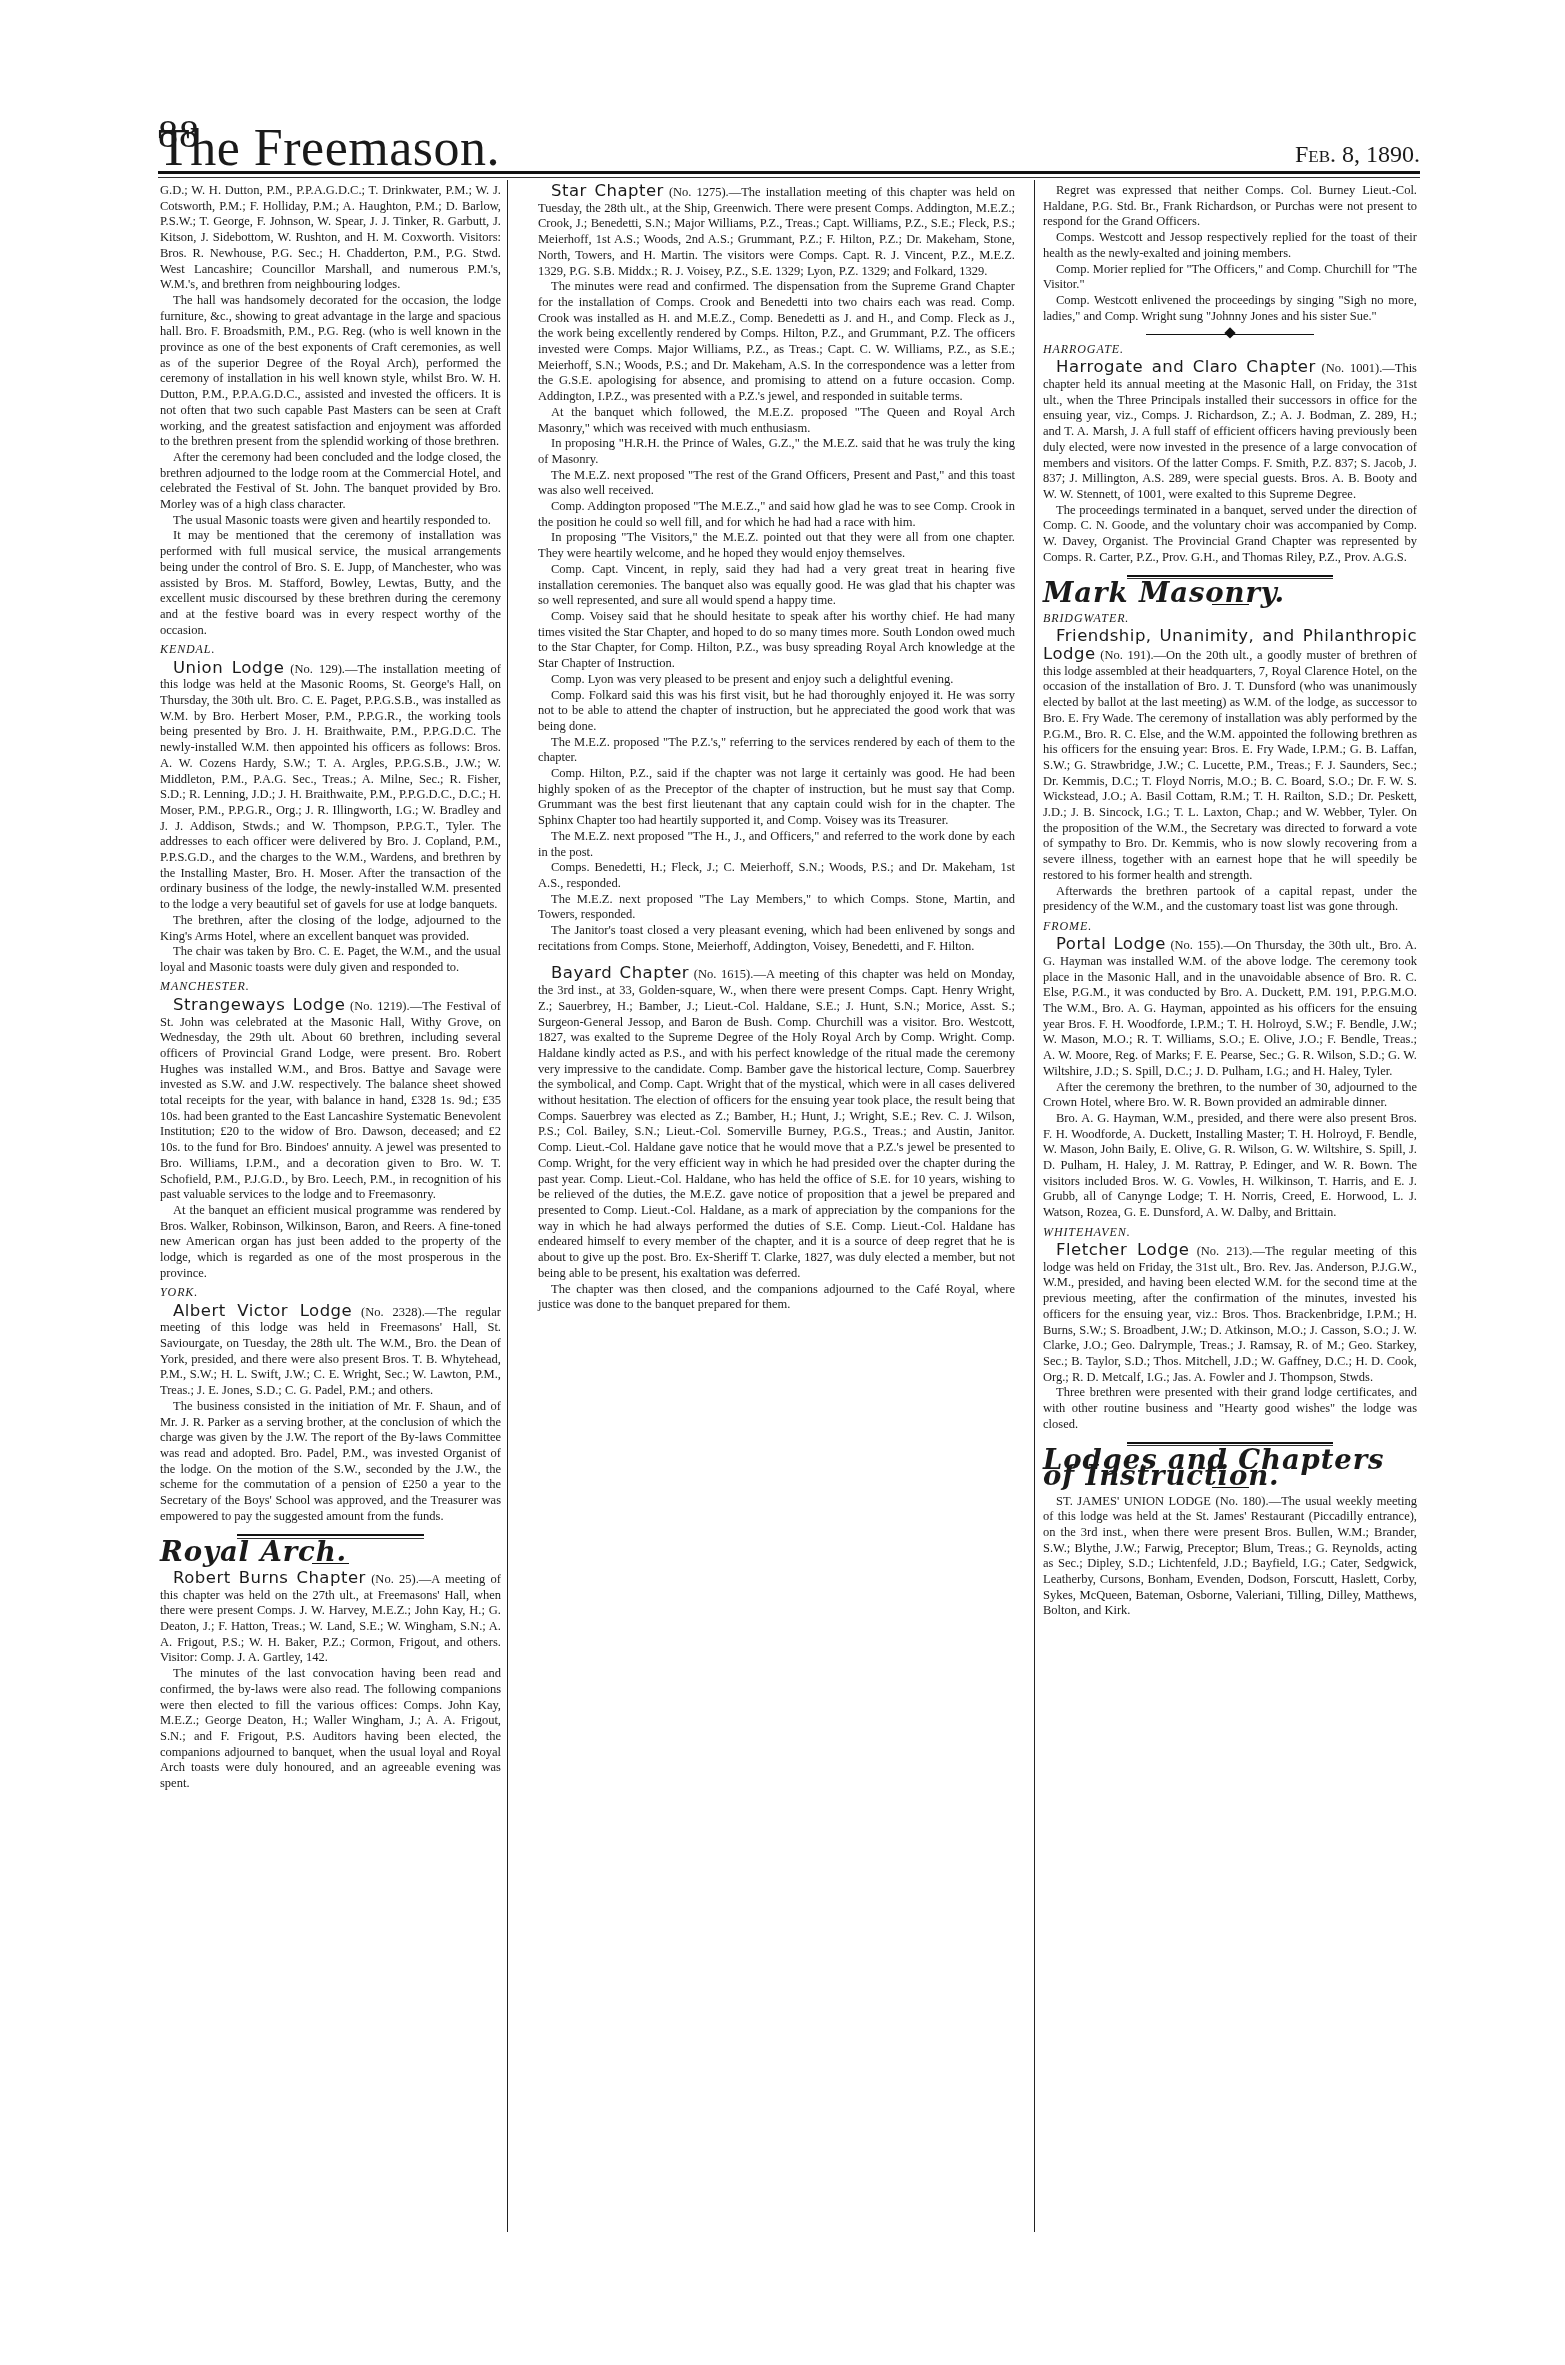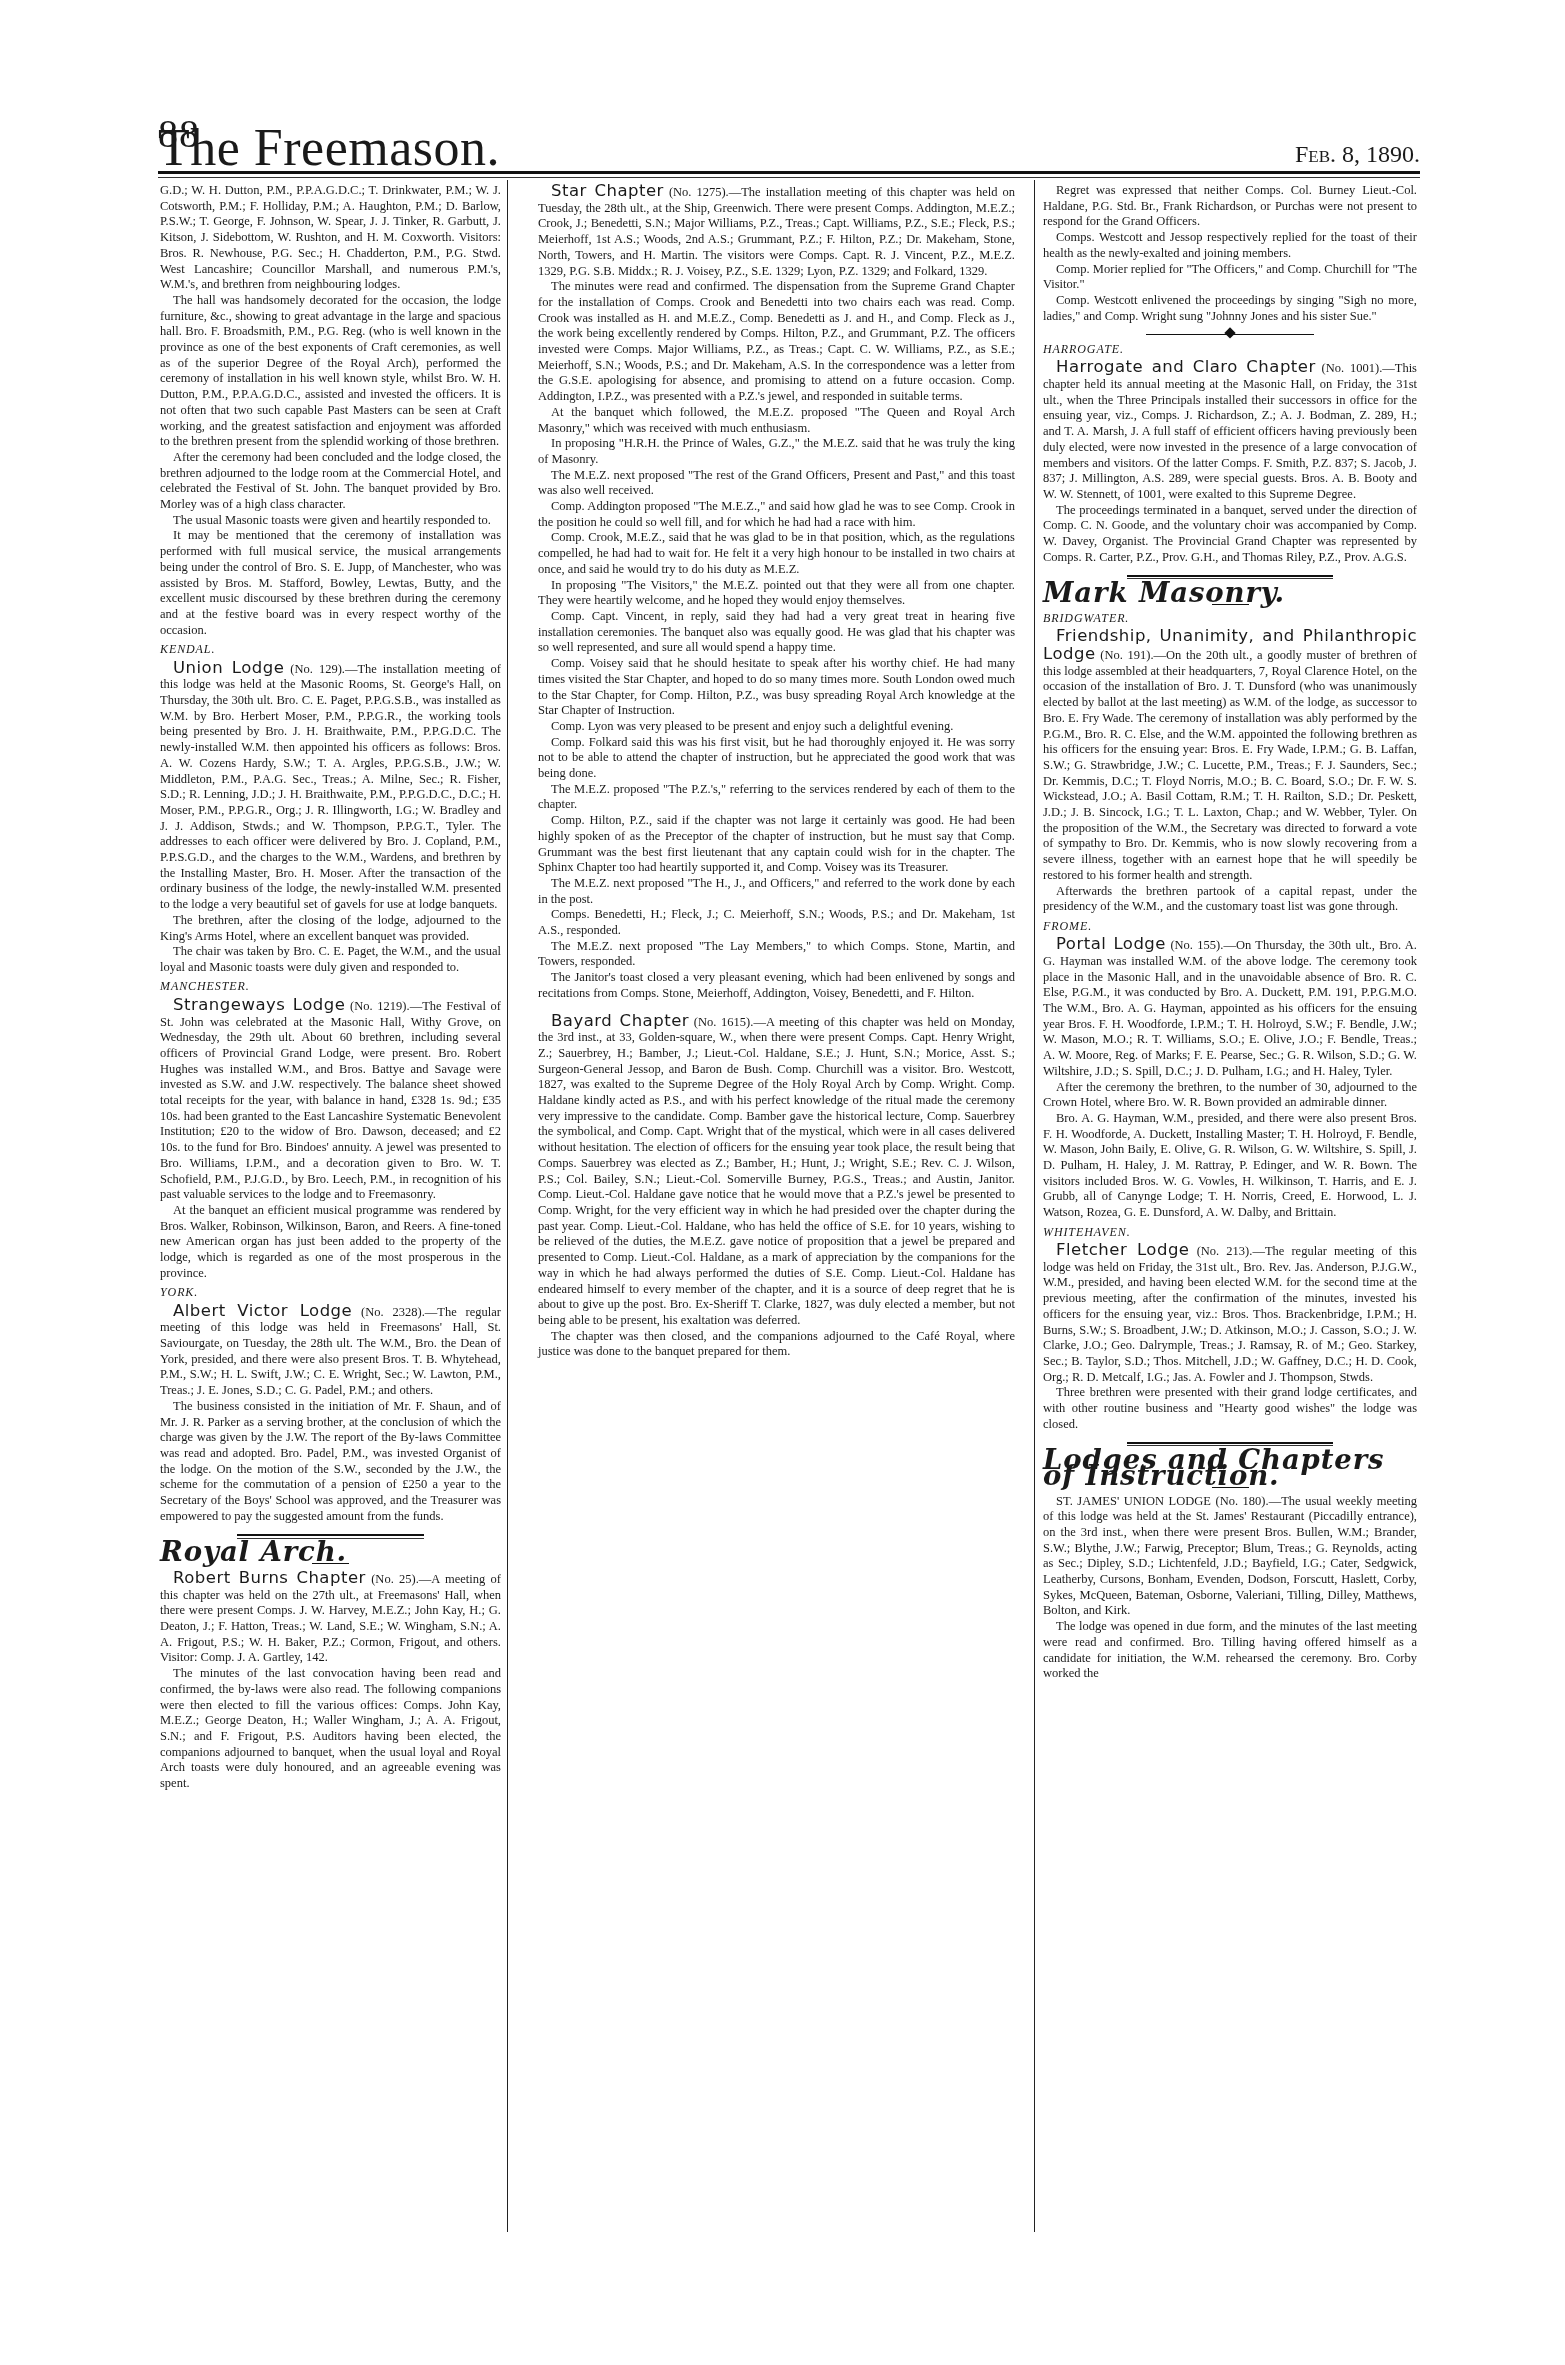--- a/index.html
+++ b/index.html
@@ -72,21 +72,20 @@
   <p>The minutes of the last convocation having been read and confirmed, the by-laws were also read. The following companions were then elected to fill the various offices: Comps. John Kay, M.E.Z.; George Deaton, H.; Waller Wingham, J.; A. A. Frigout, S.N.; and F. Frigout, P.S. Auditors having been elected, the companions adjourned to banquet, when the usual loyal and Royal Arch toasts were duly honoured, and an agreeable evening was spent.</p>
 </div>
 
 <div class="col col2">
   <p class="article-head"><span class="lodge-name">Star Chapter</span> <span>(No. 1275).</span><span>—The installation meeting of this chapter was held on Tuesday, the 28th ult., at the Ship, Greenwich. There were present Comps. Addington, M.E.Z.; Crook, J.; Benedetti, S.N.; Major Williams, P.Z., Treas.; Capt. Williams, P.Z., S.E.; Fleck, P.S.; Meierhoff, 1st A.S.; Woods, 2nd A.S.; Grummant, P.Z.; F. Hilton, P.Z.; Dr. Makeham, Stone, North, Towers, and H. Martin. The visitors were Comps. Capt. R. J. Vincent, P.Z., M.E.Z. 1329, P.G. S.B. Middx.; R. J. Voisey, P.Z., S.E. 1329; Lyon, P.Z. 1329; and Folkard, 1329.</span></p>
   <p>The minutes were read and confirmed. The dispensation from the Supreme Grand Chapter for the installation of Comps. Crook and Benedetti into two chairs each was read. Comp. Crook was installed as H. and M.E.Z., Comp. Benedetti as J. and H., and Comp. Fleck as J., the work being excellently rendered by Comps. Hilton, P.Z., and Grummant, P.Z. The officers invested were Comps. Major Williams, P.Z., as Treas.; Capt. C. W. Williams, P.Z., as S.E.; Meierhoff, S.N.; Woods, P.S.; and Dr. Makeham, A.S. In the correspondence was a letter from the G.S.E. apologising for absence, and promising to attend on a future occasion. Comp. Addington, I.P.Z., was presented with a P.Z.'s jewel, and responded in suitable terms.</p>
   <p>At the banquet which followed, the M.E.Z. proposed "The Queen and Royal Arch Masonry," which was received with much enthusiasm.</p>
   <p>In proposing "H.R.H. the Prince of Wales, G.Z.," the M.E.Z. said that he was truly the king of Masonry.</p>
   <p>The M.E.Z. next proposed "The rest of the Grand Officers, Present and Past," and this toast was also well received.</p>
   <p>Comp. Addington proposed "The M.E.Z.," and said how glad he was to see Comp. Crook in the position he could so well fill, and for which he had had a race with him.</p>
-  <p>Comp. Crook, M.E.Z., said that he was glad to be in that position, which, as the regulations compelled, he had had to wait for. He felt it a very high honour to be installed in two chairs at once, and said he would try to do his duty as M.E.Z.</p>
   <p>In proposing "The Visitors," the M.E.Z. pointed out that they were all from one chapter. They were heartily welcome, and he hoped they would enjoy themselves.</p>
   <p>Comp. Capt. Vincent, in reply, said they had had a very great treat in hearing five installation ceremonies. The banquet also was equally good. He was glad that his chapter was so well represented, and sure all would spend a happy time.</p>
   <p>Comp. Voisey said that he should hesitate to speak after his worthy chief. He had many times visited the Star Chapter, and hoped to do so many times more. South London owed much to the Star Chapter, for Comp. Hilton, P.Z., was busy spreading Royal Arch knowledge at the Star Chapter of Instruction.</p>
   <p>Comp. Lyon was very pleased to be present and enjoy such a delightful evening.</p>
   <p>Comp. Folkard said this was his first visit, but he had thoroughly enjoyed it. He was sorry not to be able to attend the chapter of instruction, but he appreciated the good work that was being done.</p>
   <p>The M.E.Z. proposed "The P.Z.'s," referring to the services rendered by each of them to the chapter.</p>
   <p>Comp. Hilton, P.Z., said if the chapter was not large it certainly was good. He had been highly spoken of as the Preceptor of the chapter of instruction, but he must say that Comp. Grummant was the best first lieutenant that any captain could wish for in the chapter. The Sphinx Chapter too had heartily supported it, and Comp. Voisey was its Treasurer.</p>
   <p>The M.E.Z. next proposed "The H., J., and Officers," and referred to the work done by each in the post.</p>
   <p>Comps. Benedetti, H.; Fleck, J.; C. Meierhoff, S.N.; Woods, P.S.; and Dr. Makeham, 1st A.S., responded.</p>
   <p>The M.E.Z. next proposed "The Lay Members," to which Comps. Stone, Martin, and Towers, responded.</p>
@@ -124,15 +123,14 @@
   <p>Bro. A. G. Hayman, W.M., presided, and there were also present Bros. F. H. Woodforde, A. Duckett, Installing Master; T. H. Holroyd, F. Bendle, W. Mason, John Baily, E. Olive, G. R. Wilson, G. W. Wiltshire, S. Spill, J. D. Pulham, H. Haley, J. M. Rattray, P. Edinger, and W. R. Bown. The visitors included Bros. W. G. Vowles, H. Wilkinson, T. Harris, and E. J. Grubb, all of Canynge Lodge; T. H. Norris, Creed, E. Horwood, L. J. Watson, Rozea, G. E. Dunsford, A. W. Dalby, and Brittain.</p>
 
   <div class="place">WHITEHAVEN.</div>
   <p class="article-head"><span class="lodge-name">Fletcher Lodge</span> <span>(No. 213).</span><span>—The regular meeting of this lodge was held on Friday, the 31st ult., Bro. Rev. Jas. Anderson, P.J.G.W., W.M., presided, and having been elected W.M. for the second time at the previous meeting, after the confirmation of the minutes, invested his officers for the ensuing year, viz.: Bros. Thos. Brackenbridge, I.P.M.; H. Burns, S.W.; S. Broadbent, J.W.; D. Atkinson, M.O.; J. Casson, S.O.; J. W. Clarke, J.O.; Geo. Dalrymple, Treas.; J. Ramsay, R. of M.; Geo. Starkey, Sec.; B. Taylor, S.D.; Thos. Mitchell, J.D.; W. Gaffney, D.C.; H. D. Cook, Org.; R. D. Metcalf, I.G.; Jas. A. Fowler and J. Thompson, Stwds.</span></p>
   <p>Three brethren were presented with their grand lodge certificates, and with other routine business and "Hearty good wishes" the lodge was closed.</p>
 
   <div class="double-rule"></div>
   <div class="section-title">Lodges and Chapters of Instruction.</div>
   <div class="short-rule"></div>
   <p class="article-head"><span>ST. JAMES' UNION LODGE</span> <span>(No. 180).</span><span>—The usual weekly meeting of this lodge was held at the St. James' Restaurant (Piccadilly entrance), on the 3rd inst., when there were present Bros. Bullen, W.M.; Brander, S.W.; Blythe, J.W.; Farwig, Preceptor; Blum, Treas.; G. Reynolds, acting as Sec.; Dipley, S.D.; Lichtenfeld, J.D.; Bayfield, I.G.; Cater, Sedgwick, Leatherby, Cursons, Bonham, Evenden, Dodson, Forscutt, Haslett, Corby, Sykes, McQueen, Bateman, Osborne, Valeriani, Tilling, Dilley, Matthews, Bolton, and Kirk.</span></p>
-  <p>The lodge was opened in due form, and the minutes of the last meeting were read and confirmed. Bro. Tilling having offered himself as a candidate for initiation, the W.M. rehearsed the ceremony. Bro. Corby worked the</p>
 </div>
 
 
 </body></html>

